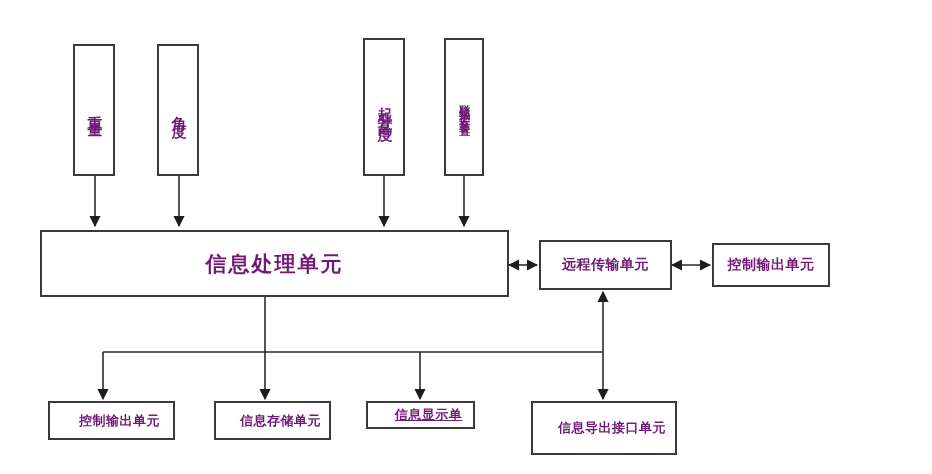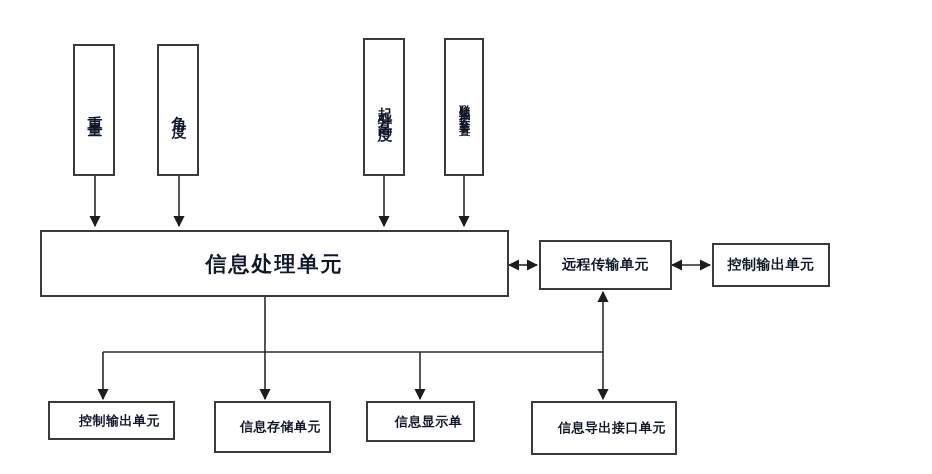--- a/index.html
+++ b/index.html
@@ -26,21 +26,21 @@
     pointer-events: none;
   }
   .node {
     position: absolute;
     box-sizing: border-box;
     background: #ffffff;
     border: 2px solid #3a3a3a;
     display: flex;
     align-items: center;
     justify-content: center;
-    color: #0f172a;
+    color: #701a75;
     font-weight: bold;
     z-index: 2;
   }
   
   .node.sensor {
     writing-mode: vertical-rl;
     text-orientation: upright;
     letter-spacing: 6px;
     line-height: 1.05;
     padding: 6px 0;
@@ -129,25 +129,25 @@
   </div>
 
   <div class="node small" id="node-monitoring" style="left:712px; top:243px; width:118px; height:44px;">
     <span>控制输出单元</span>
   </div>
 
   <div class="node tiny" id="node-control-output" style="left:48px; top:401px; width:127px; height:39px;">
     <span>控制输出单元</span>
   </div>
 
-  <div class="node tiny" id="node-info-storage" style="left:214px; top:401px; width:117px; height:52px;">
+  <div class="node tiny" id="node-info-storage" style="left:214px; top:401px; width:117px; height:39px;">
     <span>信息存储单元</span>
   </div>
 
-  <div class="node tiny" id="node-info-display" style="left:366px; top:401px; width:109px; height:41px;">
+  <div class="node tiny" id="node-info-display" style="left:366px; top:401px; width:109px; height:28px;text-decoration:underline;">
     <span>信息显示单</span>
   </div>
 
   <div class="node tiny" id="node-info-export" style="left:531px; top:401px; width:146px; height:54px;">
     <span>信息导出接口单元</span>
   </div>
 
 </div>
 
 </body></html>

